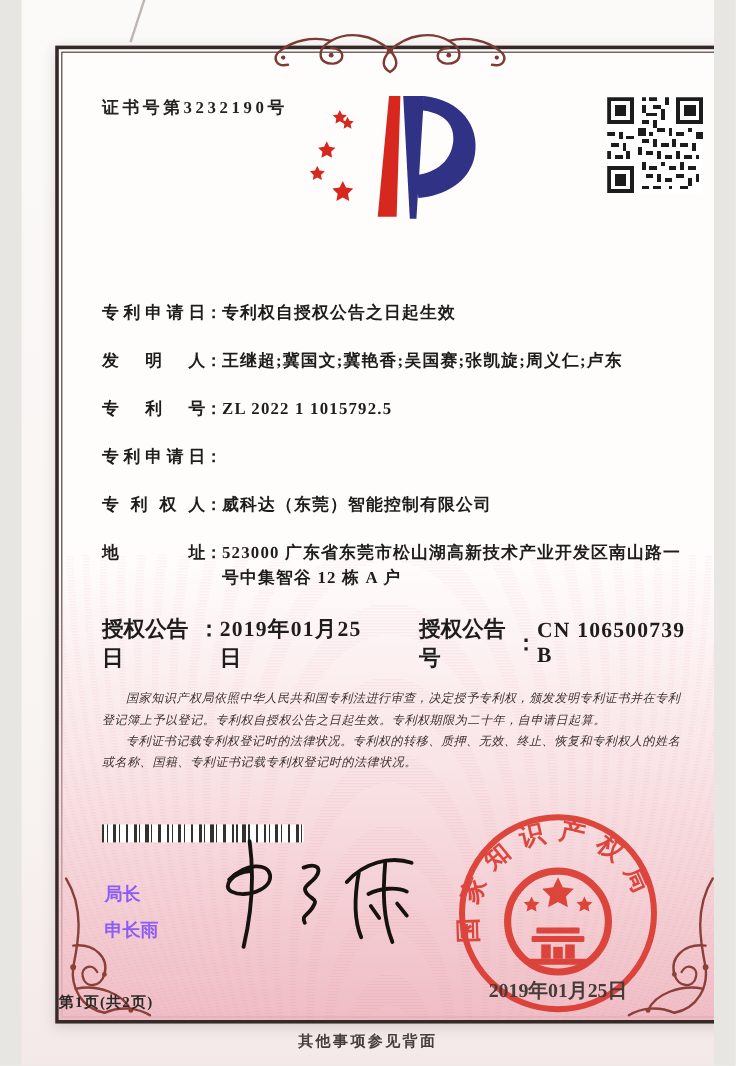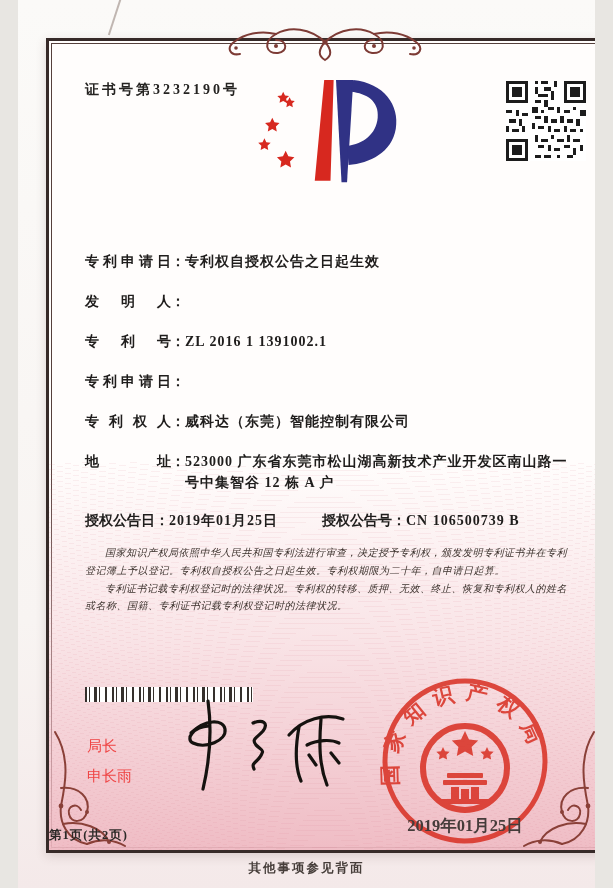--- a/index.html
+++ b/index.html
@@ -43,34 +43,34 @@
     font-size:31px; font-weight:700; color:#1f1d1c;
     letter-spacing:.52em; text-indent:.52em;
   }
   .content{ position:absolute; top:210px; left:36px; right:26px; color:#1f1d1c; }
   .frow{ display:flex; align-items:flex-start; margin-bottom:19px;
          font-size:14px; font-weight:600; line-height:21px; }
   .lbl{ display:inline-block; width:86px; flex:0 0 86px;
         text-align:justify; text-align-last:justify; }
   .colon{ flex:0 0 14px; }
   .val{ letter-spacing:1px; }
-  .grant-row{ display:flex; margin-bottom:0; font-size:14px; font-weight:600; }
+  .grant-row{ display:flex; margin-bottom:0; font-size:18px; font-weight:600; }
   .grant-pair{ display:flex; }
   .grant-pair.second{ margin-left:44px;align-items:center; }
   .paras{ margin-top:14px; font-size:10px; color:#3d332e; font-style:italic; }
   .paras p{ margin:0; text-indent:2em; line-height:1.78; letter-spacing:.5px; }
   .barcode{
     position:absolute; left:36px; top:646px; width:168px; height:15px;
     background:repeating-linear-gradient(90deg,
       #35302c 0 2px, #fff 2px 4px, #35302c 4px 5px, #fff 5px 9px,
       #35302c 9px 12px, #fff 12px 14px, #35302c 14px 15px, #fff 15px 20px,
       #35302c 20px 22px, #fff 22px 27px);
   }
   .director{ position:absolute; left:38px; top:690px; font-size:15px;
-             font-weight:400; color:#ef4444; line-height:30px;
+             font-weight:700; color:#8b5cf6; line-height:30px;
              font-family:"Liberation Sans","DejaVu Sans",sans-serif; }
   .signature{ position:absolute; left:112px; top:652px; }
   .seal{ position:absolute; left:328px; top:632px; }
   .page-no{ position:absolute; top:786px; left:0; right:0; text-align:left;
             font-size:12.5px; font-weight:600; color:#2c2927; letter-spacing:1px; }
   .back-note{ position:absolute; top:860px; left:0; right:0; text-align:center;
               font-size:12.5px; font-weight:600; color:#463e3a; letter-spacing:2px; }
   .orn-top{ position:absolute; top:-21px; left:50%; transform:translateX(-50%); }
   .orn-bl{ position:absolute; left:2px; bottom:2px; }
   .orn-br{ position:absolute; right:2px; bottom:2px; transform:scaleX(-1); }
@@ -216,25 +216,26 @@
 
     <div class="content">
       <div class="frow">
         <span class="lbl">专利申请日</span>
           <span class="colon">：</span>
         <span class="val">专利权自授权公告之日起生效</span>
       </div>
       <div class="frow">
         <span class="lbl">发明人</span>
           <span class="colon">：</span>
+        <span class="val">王继超;冀国文;冀艳香;吴国赛;张凯旋;周义仁;卢东</span>
       </div>
       <div class="frow">
         <span class="lbl">专利号</span>
           <span class="colon">：</span>
-        <span class="val">ZL 2016 1 1391002.1</span>
+        <span class="val">ZL 2022 1 1015792.5</span>
       </div>
       <div class="frow">
         <span class="lbl">专利申请日</span>
           <span class="colon">：</span>
       </div>
       <div class="frow">
         <span class="lbl">专利权人</span>
           <span class="colon">：</span>
         <span class="val">威科达（东莞）智能控制有限公司</span>
       </div>

